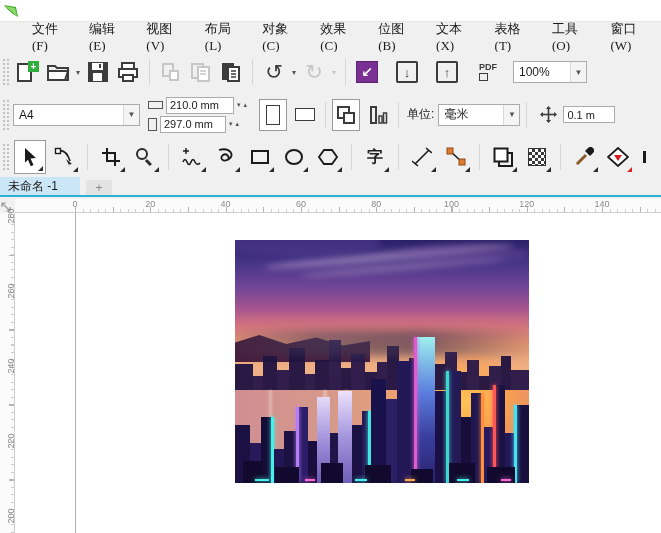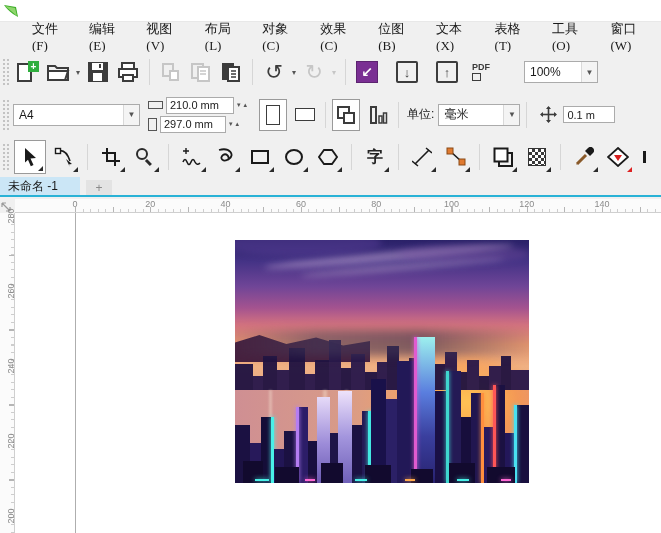--- a/index.html
+++ b/index.html
@@ -214,27 +214,27 @@
     <div class="vsep"></div>
     <div class="tbtn">
       <div id="launcher-icon">↙</div>
     </div>
     <div class="tbtn" style="margin-left:10px;">
       <div class="icon-outline-box">↓</div>
     </div>
     <div class="tbtn" style="margin-left:10px;">
       <div class="icon-outline-box">↑</div>
     </div>
-    <div class="tbtn" style="margin-left:4px;">
+    <div class="tbtn" style="margin-left:11px;">
       <div id="pdf-icon">
         <span class="pdf-t">PDF</span>
         <span class="pdf-b"></span>
       </div>
     </div>
-    <div class="combo" style="width:74px;margin-left:28px;">
+    <div class="combo" style="width:74px;margin-left:10px;">
       <span class="cv">100%</span>
       <span class="ca">▼</span>
     </div>
   </div>
 
   <div id="propbar" class="bar">
     <div class="grip"></div>
     <div class="combo" style="width:127px;">
       <span class="cv">A4</span>
       <span class="ca">▼</span>

